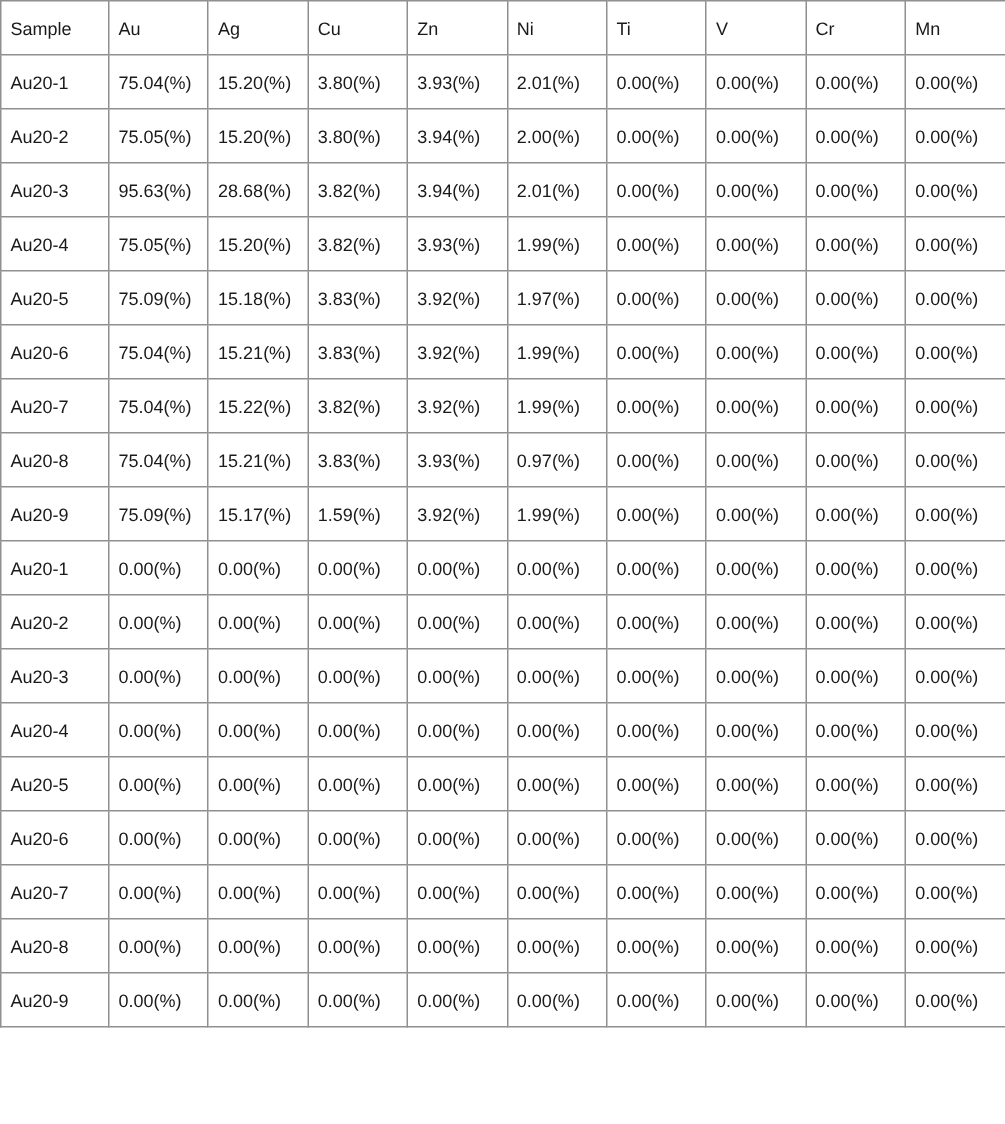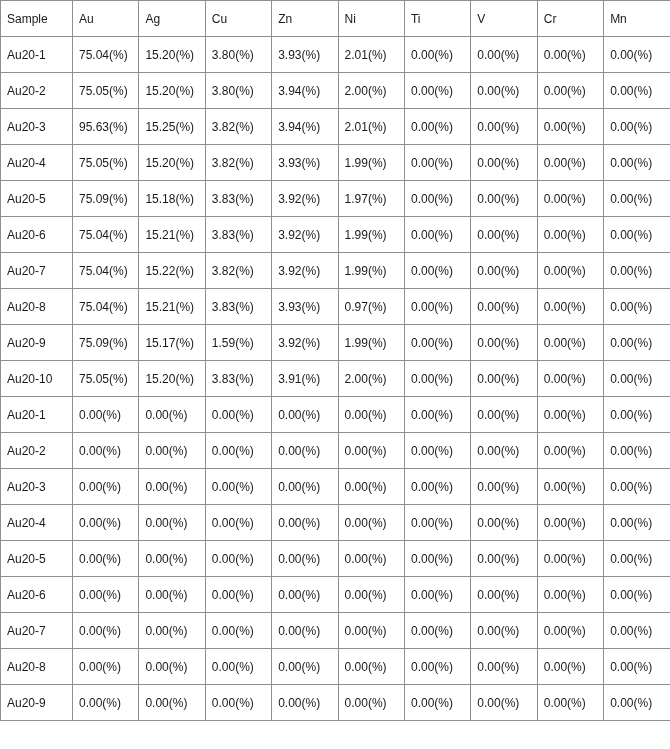--- a/index.html
+++ b/index.html
@@ -104,21 +104,21 @@
           <td>3.94(%)</td>
           <td>2.00(%)</td>
           <td>0.00(%)</td>
           <td>0.00(%)</td>
           <td>0.00(%)</td>
           <td>0.00(%)</td>
         </tr>
         <tr>
           <td>Au20-3</td>
           <td>95.63(%)</td>
-          <td>15.25(%)</td>
+          <td>28.68(%)</td>
           <td>3.82(%)</td>
           <td>3.94(%)</td>
           <td>2.01(%)</td>
           <td>0.00(%)</td>
           <td>0.00(%)</td>
           <td>0.00(%)</td>
           <td>0.00(%)</td>
         </tr>
         <tr>
           <td>Au20-4</td>
@@ -186,32 +186,20 @@
           <td>15.17(%)</td>
           <td>1.59(%)</td>
           <td>3.92(%)</td>
           <td>1.99(%)</td>
           <td>0.00(%)</td>
           <td>0.00(%)</td>
           <td>0.00(%)</td>
           <td>0.00(%)</td>
         </tr>
         <tr>
-          <td>Au20-10</td>
-          <td>75.05(%)</td>
-          <td>15.20(%)</td>
-          <td>3.83(%)</td>
-          <td>3.91(%)</td>
-          <td>2.00(%)</td>
-          <td>0.00(%)</td>
-          <td>0.00(%)</td>
-          <td>0.00(%)</td>
-          <td>0.00(%)</td>
-        </tr>
-        <tr>
           <td>Au20-1</td>
           <td>0.00(%)</td>
           <td>0.00(%)</td>
           <td>0.00(%)</td>
           <td>0.00(%)</td>
           <td>0.00(%)</td>
           <td>0.00(%)</td>
           <td>0.00(%)</td>
           <td>0.00(%)</td>
           <td>0.00(%)</td>

